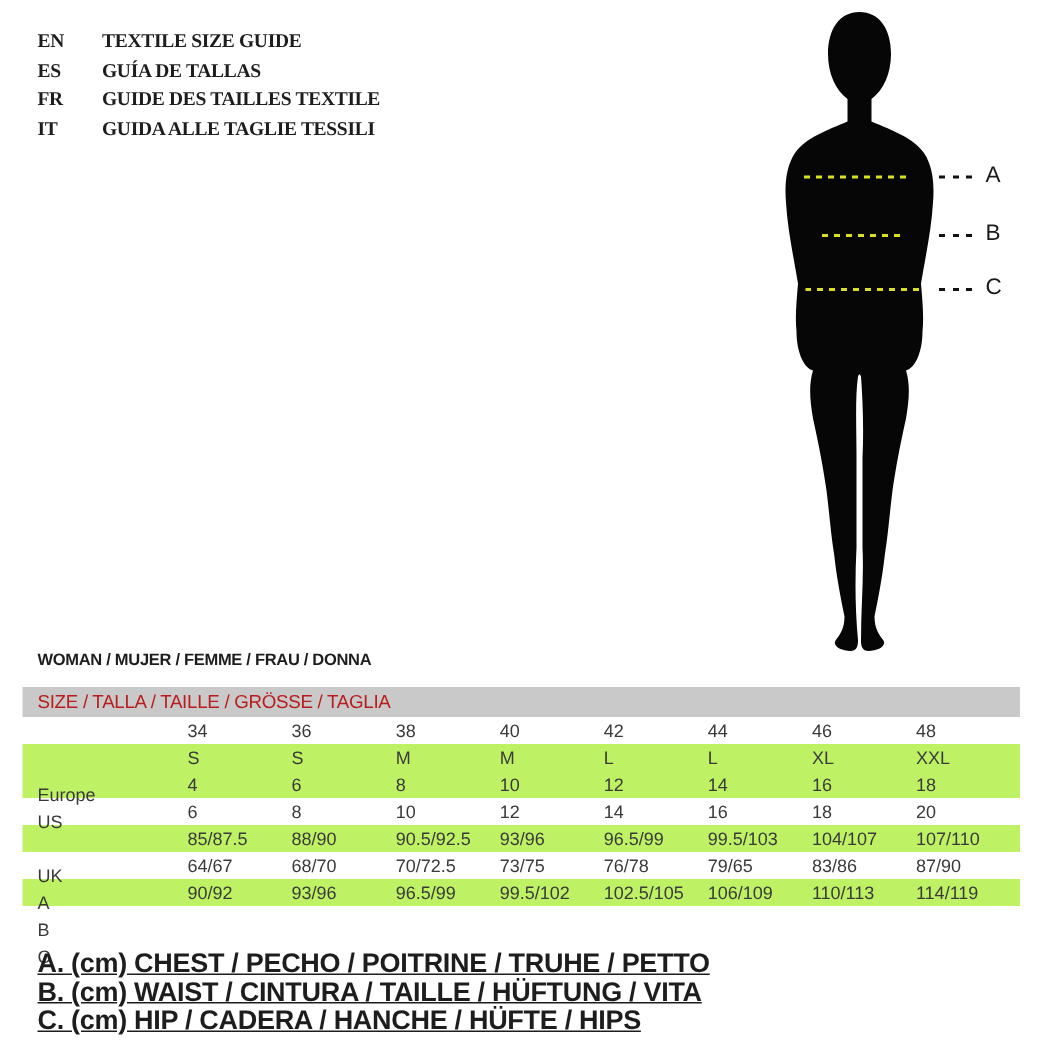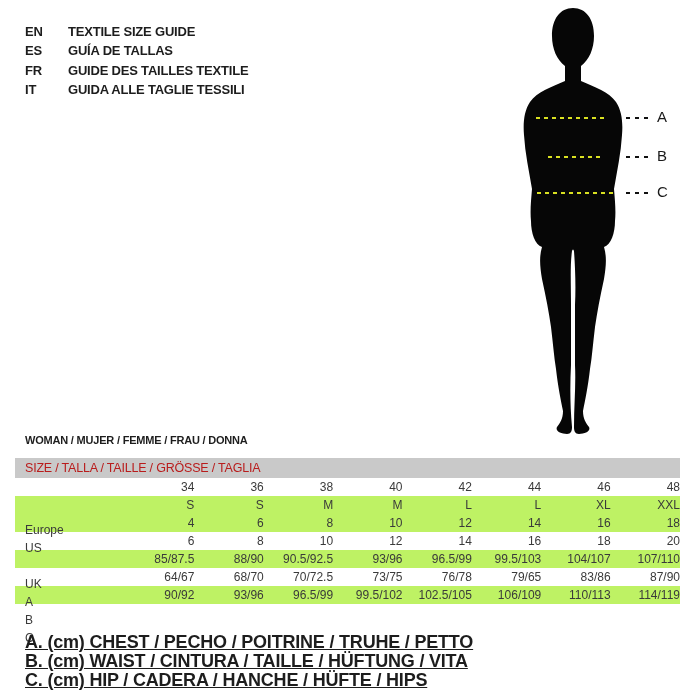--- a/index.html
+++ b/index.html
@@ -2,39 +2,39 @@
 <html style="--dash-yellow: #d9e021;"><head>
 <meta charset="utf-8">
 <style>
   html,body{margin:0;padding:0;}
   body{
     width:700px;height:700px;background:#ffffff;position:relative;overflow:hidden;
     font-family:"Liberation Sans","DejaVu Sans",sans-serif;color:#1d1d1d;
   }
   
   .lang-block{position:absolute;left:25px;top:19px;}
-  .lang-row{display:flex;height:19.5px;align-items:flex-end;}
+  .lang-row{display:flex;height:19.5px;align-items:flex-start;font-family:Liberation Serif, serif;}
   .lang-code{width:43px;font-weight:bold;font-size:13px;letter-spacing:-0.2px;}
   .lang-title{font-weight:bold;font-size:13px;letter-spacing:-0.2px;}
   
   .figure-wrap{position:absolute;left:473px;top:5px;width:200px;height:432px;}
   .marker-dash{position:absolute;height:2px;}
   .marker-dash.yellow{background:repeating-linear-gradient(90deg,var(--dash-yellow) 0 4px,transparent 4px 8px);}
   .marker-dash.black{background:repeating-linear-gradient(90deg,#111 0 4px,transparent 4px 9px);}
   .marker-label{position:absolute;width:20px;height:18px;font-size:15px;line-height:18px;color:#1a1a1a;}
   
   .section-title{position:absolute;left:25px;top:434px;font-weight:bold;font-size:11px;letter-spacing:-0.2px;}
   
   .size-table{position:absolute;left:15px;top:458px;width:665px;font-size:12px;color:#3a3a3a;}
   .thead{height:20px;line-height:20px;background:#c9c9c9;color:#b91c1c;padding-left:10px;
          font-size:12.5px;letter-spacing:-0.2px;box-sizing:border-box;}
   .trow{display:flex;height:18px;line-height:18px;}
   .trow.shaded{background:#bef264;}
   .tlabel{width:110px;padding-left:10px;box-sizing:border-box;text-align:left;margin-top:43px;}
-  .tcell{flex:1;text-align:right;}
+  .tcell{flex:1;text-align:left;}
   
   .legend{position:absolute;left:25px;top:633px;}
   .legend-line{height:19px;line-height:19px;font-weight:bold;font-size:18px;letter-spacing:-0.2px;text-decoration:underline;}
 </style>
 </head>
 <body>
 
 <div class="lang-block">
     <div class="lang-row">
       <span class="lang-code">EN</span>

